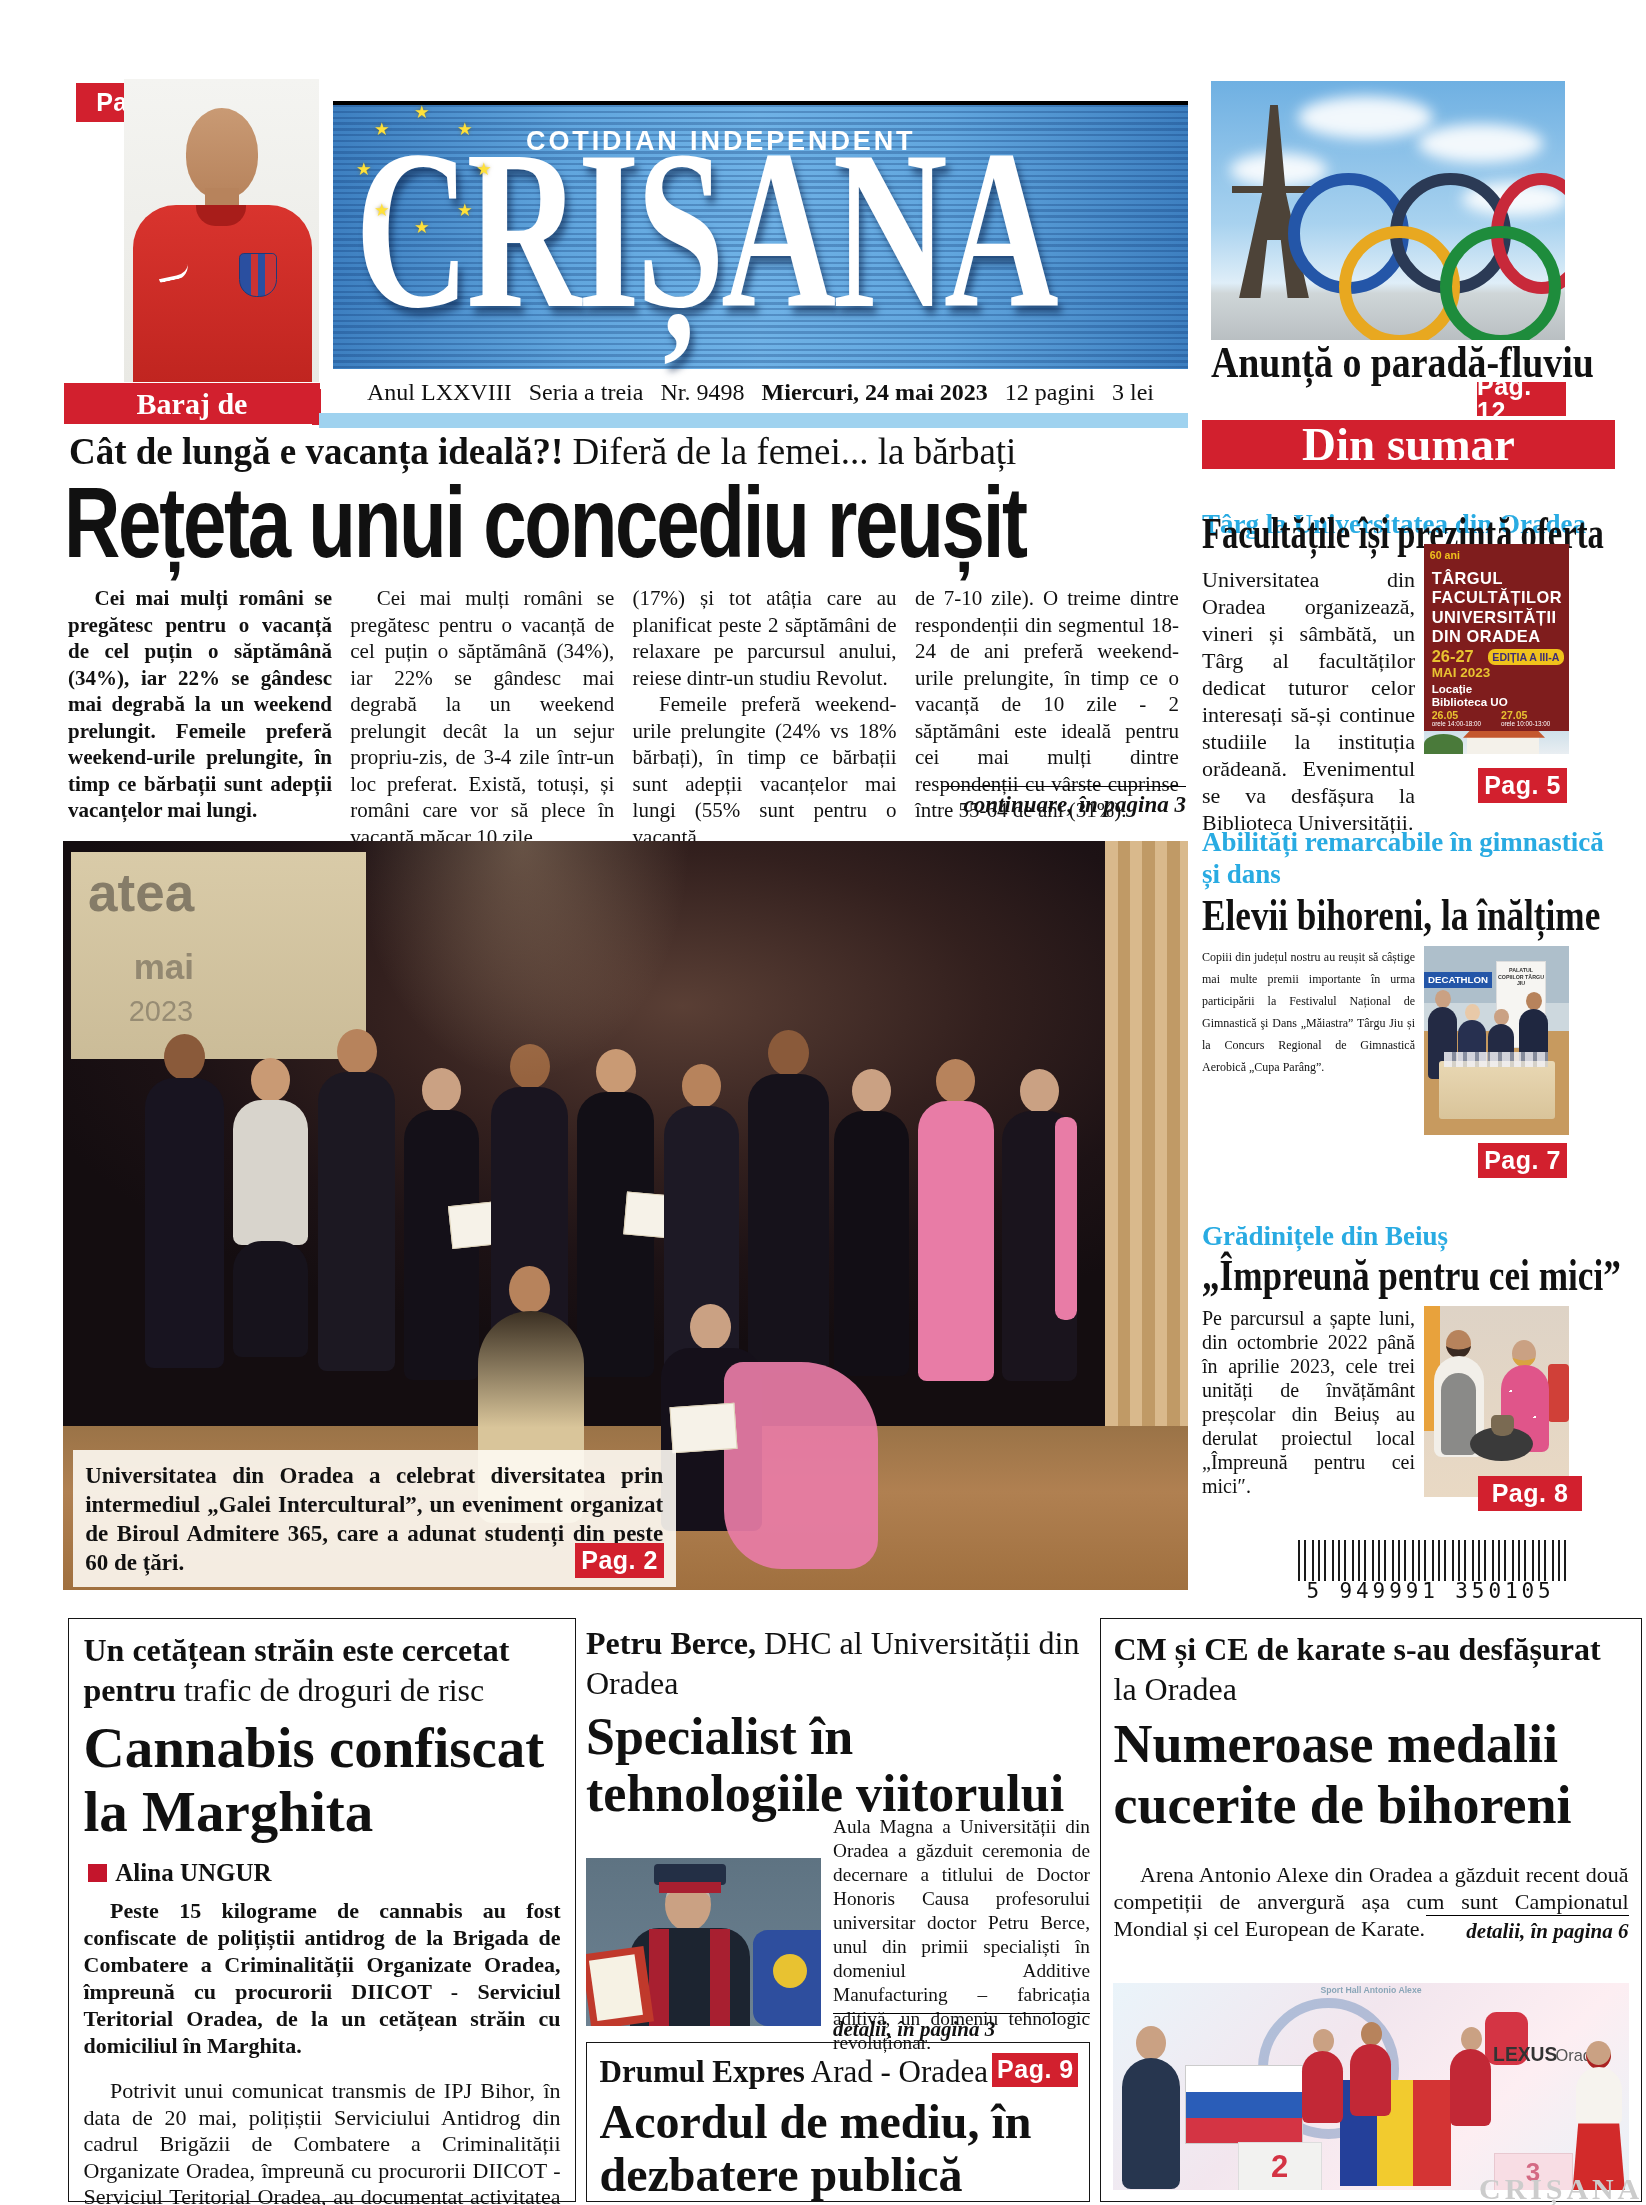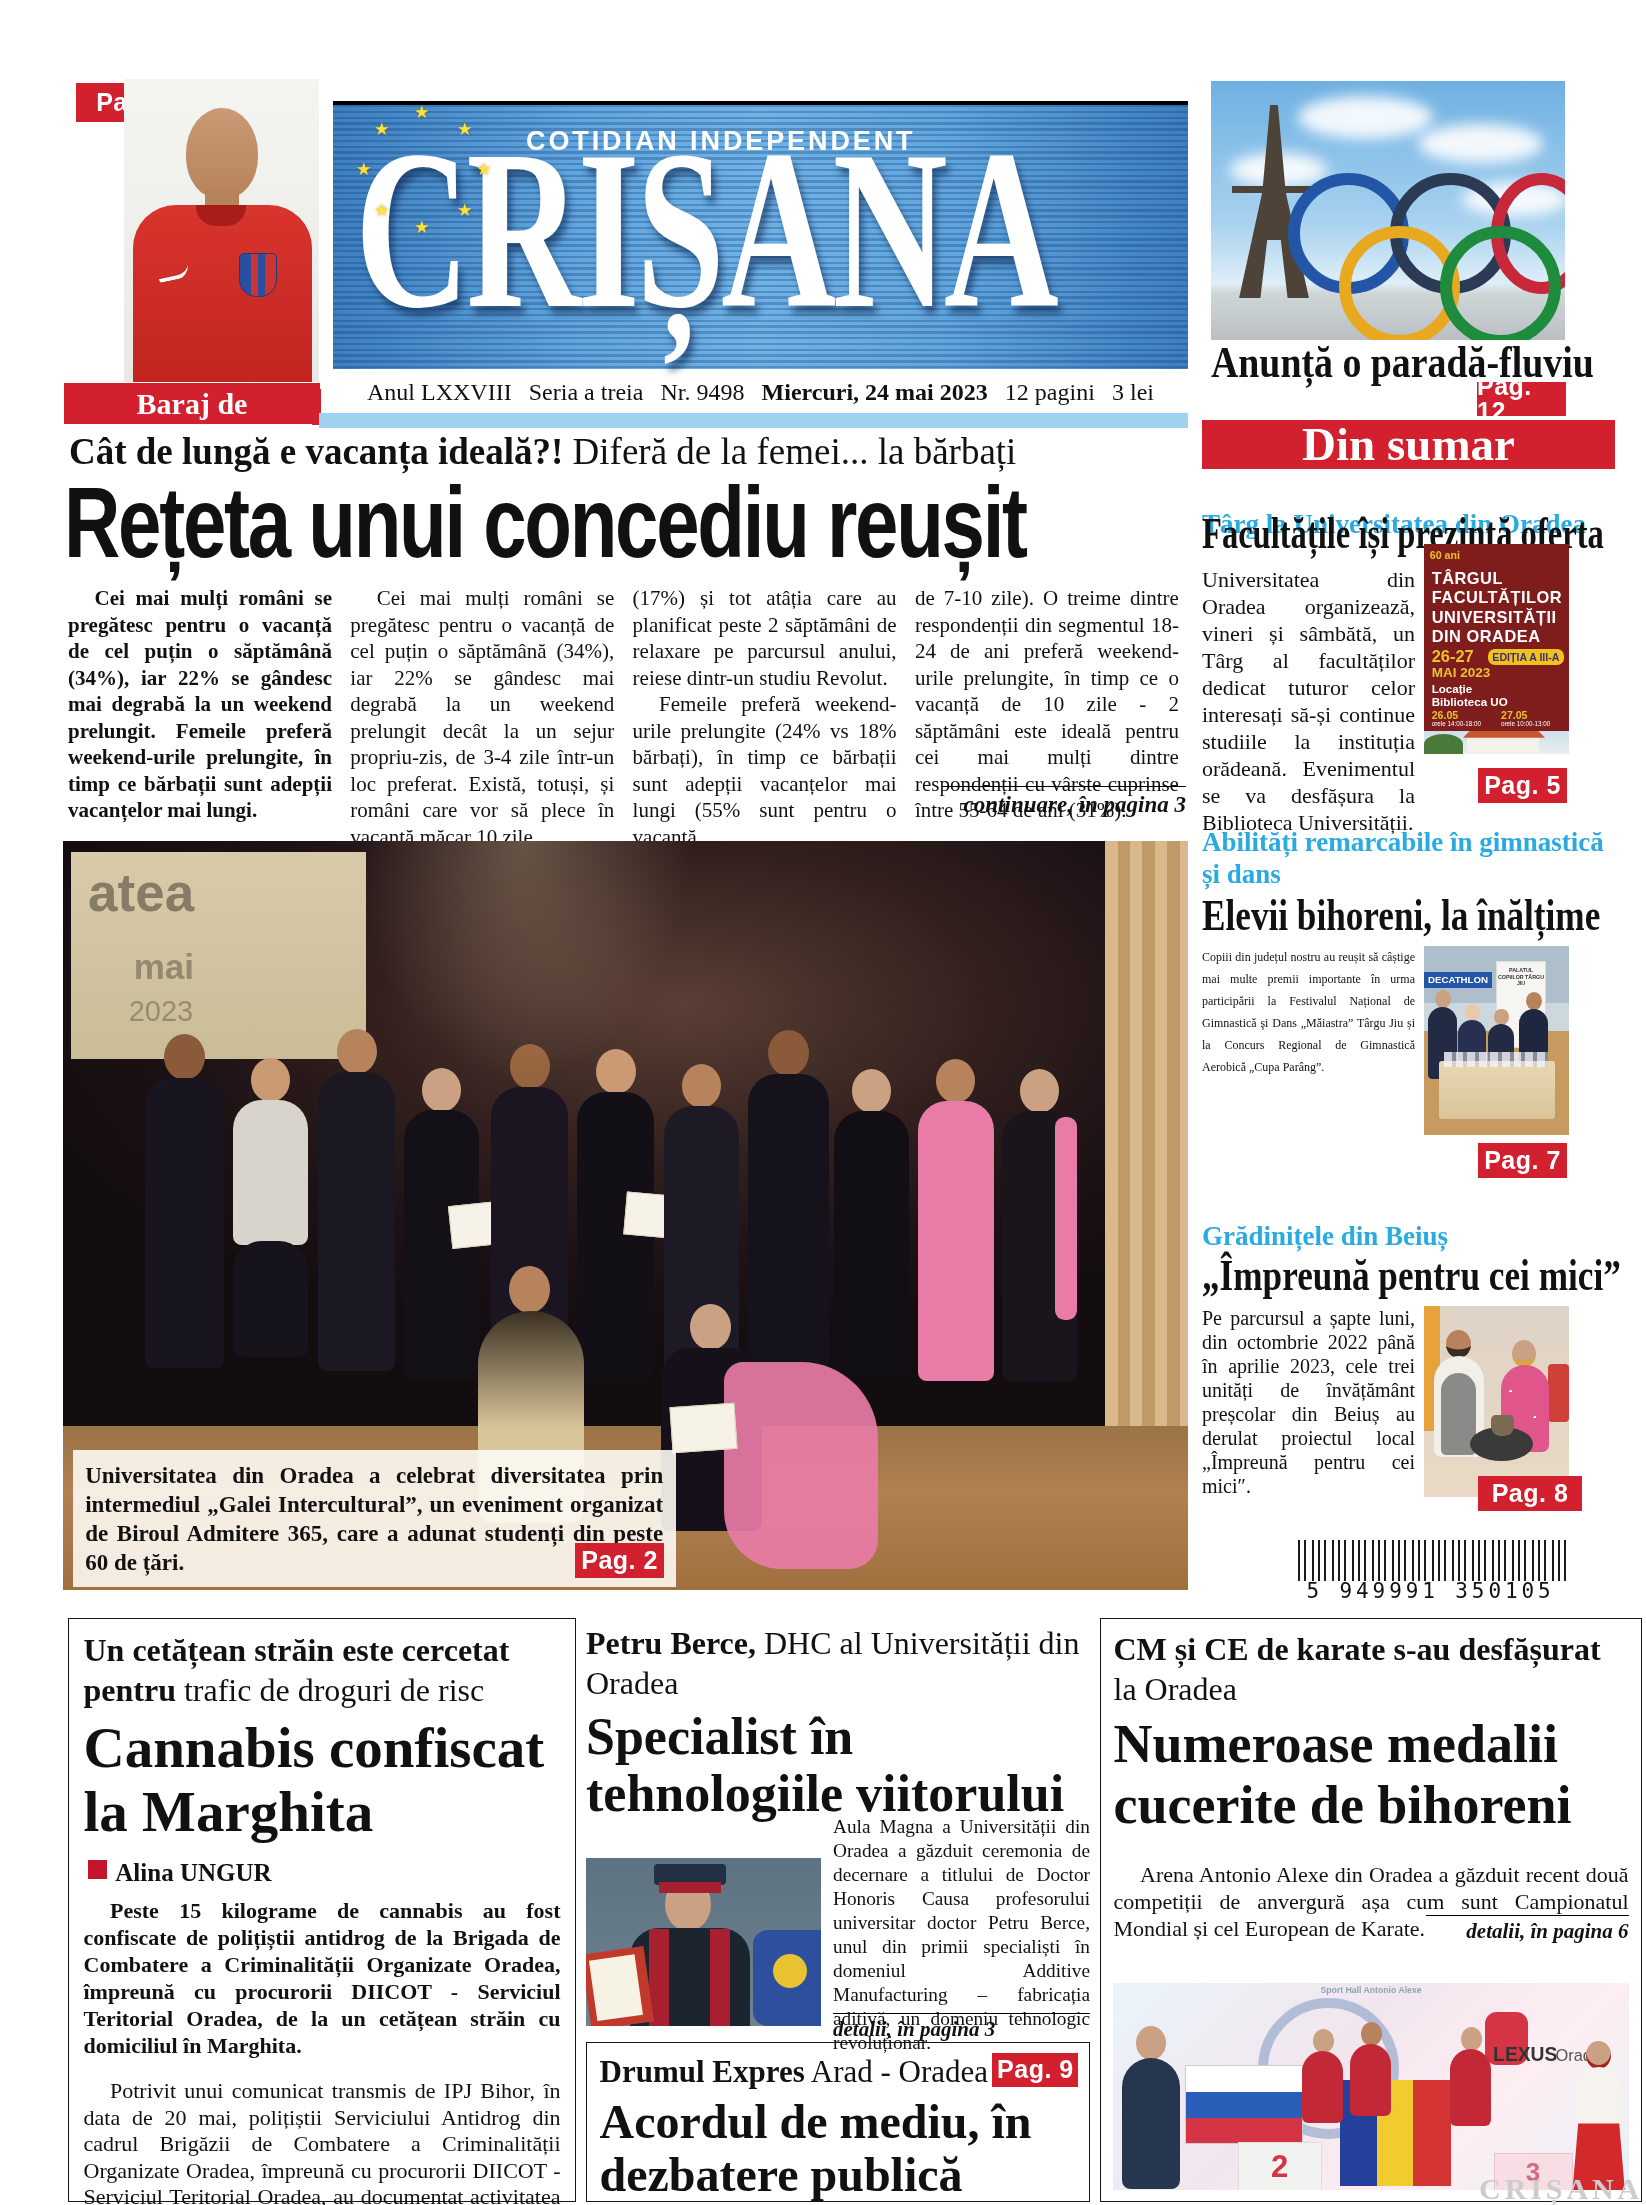--- a/index.html
+++ b/index.html
@@ -100,21 +100,21 @@
   #bc-bars{left:34px;top:0;width:270px;height:41px;
      background:repeating-linear-gradient(90deg,#1a1a1a 0 2.4px,#fff 2.4px 6.3px,#1a1a1a 6.3px 8.2px,#fff 8.2px 14px,#1a1a1a 14px 16px,#fff 16px 20px)}
   #bc-digits{left:0;top:41px;width:100%;font:400 21px/1 "DejaVu Sans Mono",monospace;letter-spacing:3.9px;text-align:center}
 
   
   .bbox{border:1.9px solid #161616;box-sizing:border-box}
   #b-left{left:68px;top:1618px;width:508px;height:584px;padding:10.6px 14.5px}
   .bkick{font:400 32px/1.25 "Liberation Serif",serif}
   .bkick .b{font-weight:700}
   #bl-head{font:700 57px/1.12 "Liberation Serif",serif;margin-top:6.8px}
-  #bl-byline{font:700 25px/1 "Liberation Serif",serif;margin:16.4px 0 11.6px 4.8px;display:flex;gap:8.7px}
+  #bl-byline{font:700 25px/1 "Liberation Serif",serif;margin:16.4px 0 11.6px 4.8px;display:flex;align-items:center;gap:8.7px}
   #bl-byline .sq{width:18.3px;height:18.3px;background:#c4152c;display:inline-block}
   #bl-lead{font:700 22px/27px "Liberation Serif",serif}
   #bl-body{font:400 22px/26.5px "Liberation Serif",serif;margin-top:19.3px}
 
   #b-mid{left:586px;top:1618px;width:504px;height:584px}
   #bm-kick{left:0;top:4.8px;width:100%}
   #bm-head{left:0;top:90px;width:100%;font:700 52px/1.1 "Liberation Serif",serif}
   #bm-photo{left:0;top:240px;width:235px;height:168px;overflow:hidden;background:linear-gradient(180deg,#5e7382,#6d8292)}
   #bm-body{left:247px;top:197px;width:257px;font:400 19.3px/24px "Liberation Serif",serif;text-align:justify}
   #bm-cont{left:247px;top:395px;width:257px;font:italic 700 21px/1.3 "Liberation Serif",serif;text-align:left;

